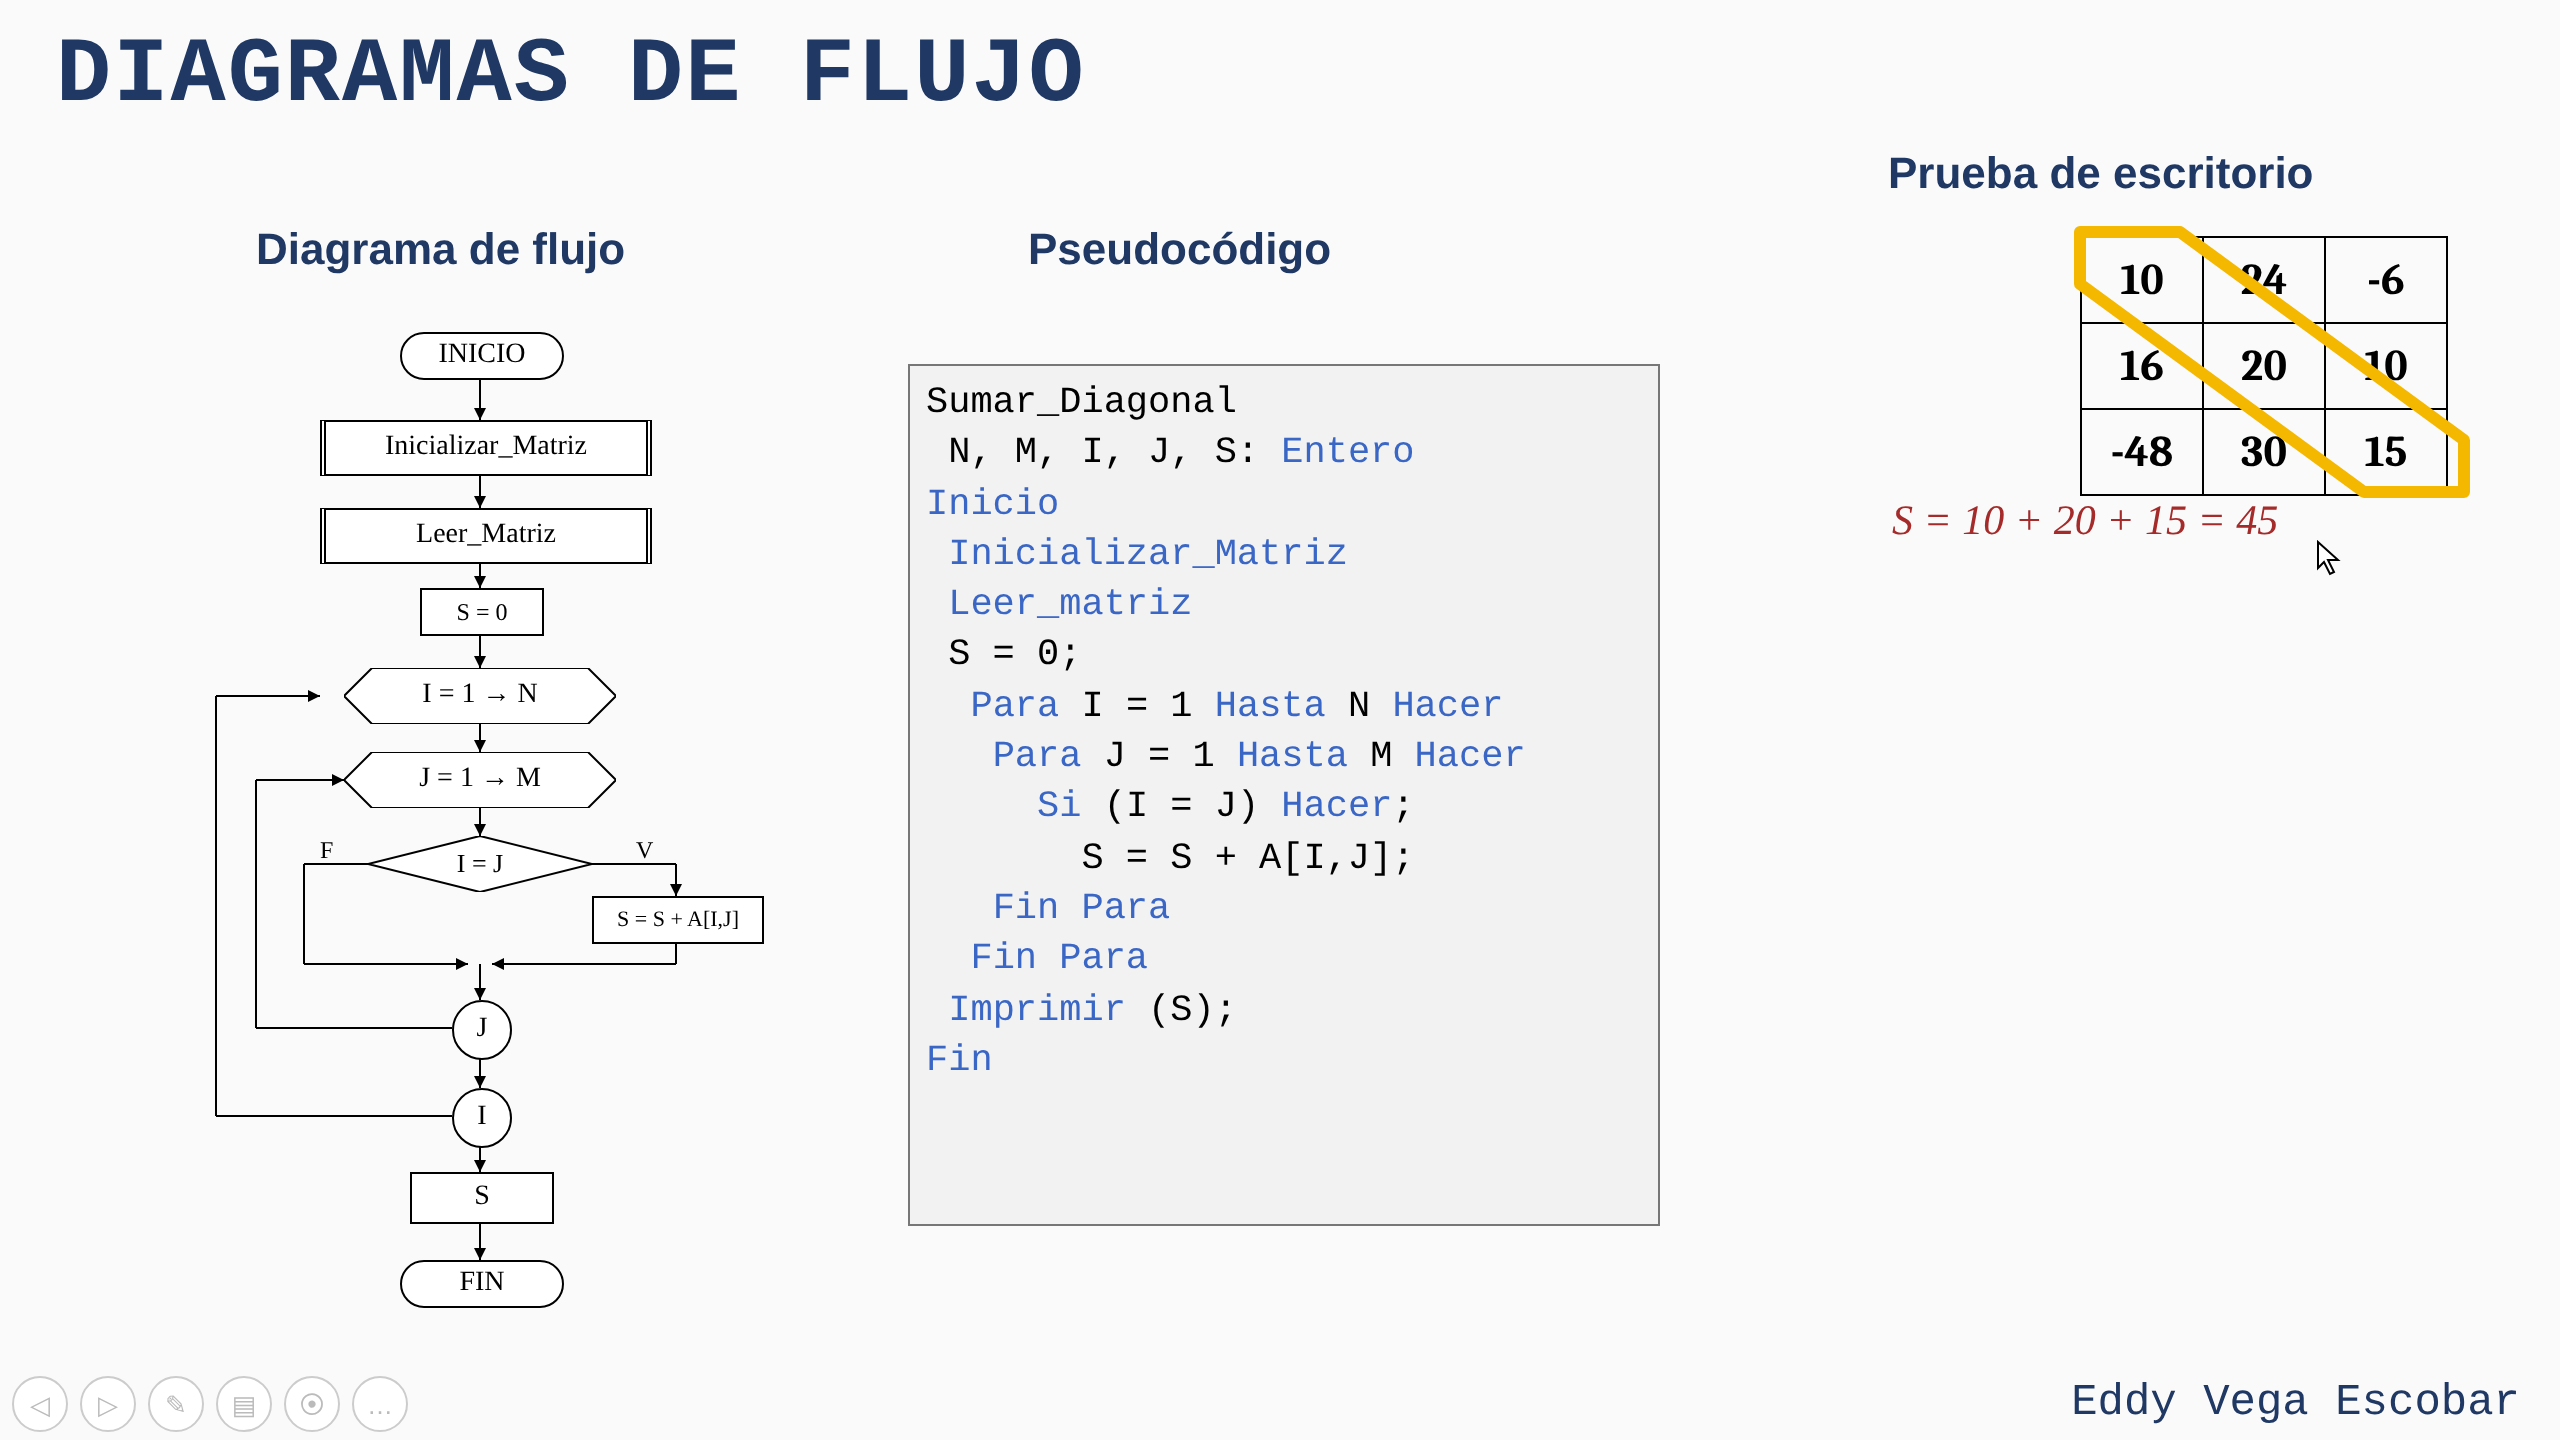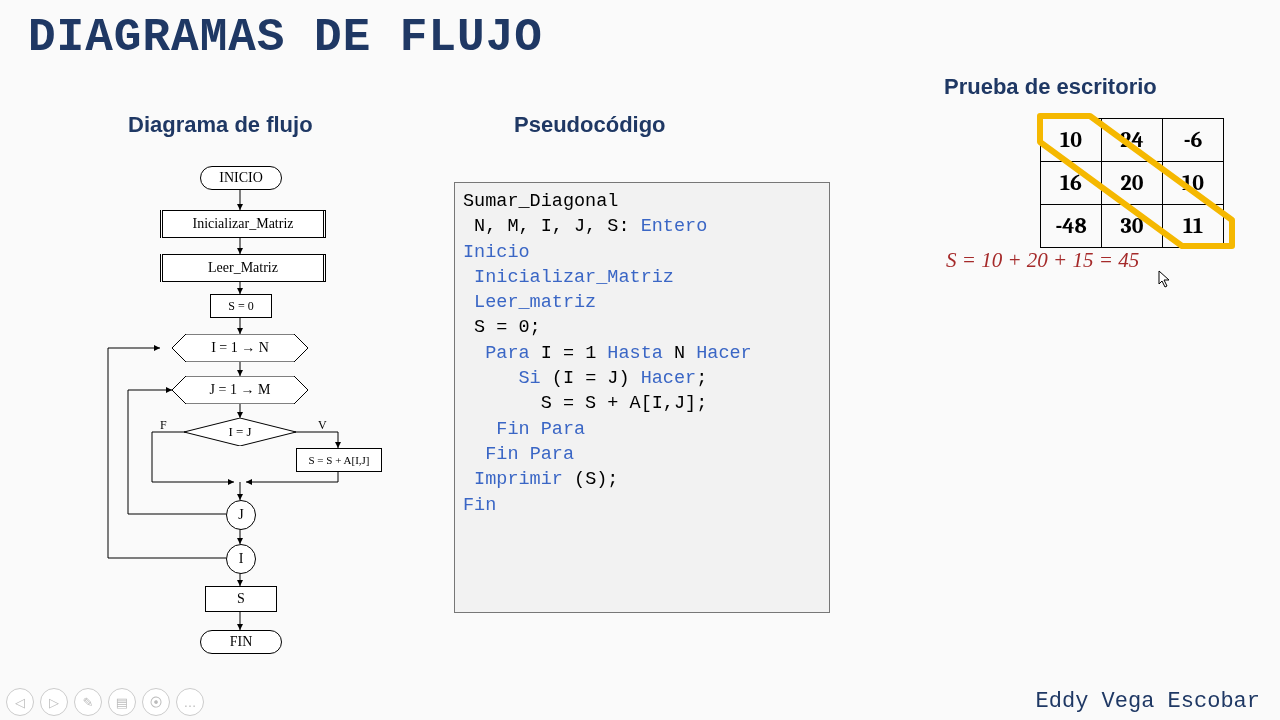--- a/index.html
+++ b/index.html
@@ -228,20 +228,21 @@
 </div>
 
 <div class="pseudo">
 <div><span style="white-space: pre;">Sumar_Diagonal</span></div>
 <div><span style="white-space: pre; margin-top: 24px;"> N, M, I, J, S: </span><span class="kw" style="white-space: pre;">Entero</span></div>
 <div><span class="kw" style="white-space: pre;">Inicio</span></div>
 <div><span class="kw" style="white-space: pre;"> Inicializar_Matriz</span></div>
 <div><span class="kw" style="white-space: pre;"> Leer_matriz</span></div>
 <div><span style="white-space: pre;"> S = 0;</span></div>
 <div><span style="white-space: pre;">  </span><span class="kw" style="white-space: pre;">Para</span><span style="white-space: pre;"> I = 1 </span><span class="kw" style="white-space: pre;">Hasta</span><span style="white-space: pre;"> N </span><span class="kw" style="white-space: pre;">Hacer</span></div>
+<div><span style="white-space: pre;">   </span><span class="kw" style="white-space: pre;">Para</span><span style="white-space: pre;"> J = 1 </span><span class="kw" style="white-space: pre;">Hasta</span><span style="white-space: pre;"> M </span><span class="kw" style="white-space: pre;">Hacer</span></div>
 <div><span style="white-space: pre;">     </span><span class="kw" style="white-space: pre;">Si</span><span style="white-space: pre;"> (I = J) </span><span class="kw" style="white-space: pre;">Hacer</span><span style="white-space: pre;">;</span></div>
 <div><span style="white-space: pre;">       S = S + A[I,J];</span></div>
 <div><span style="white-space: pre;">   </span><span class="kw" style="white-space: pre;">Fin Para</span></div>
 <div><span style="white-space: pre;">  </span><span class="kw" style="white-space: pre;">Fin Para</span></div>
 <div><span style="white-space: pre;"> </span><span class="kw" style="white-space: pre;">Imprimir</span><span style="white-space: pre;"> (S);</span></div>
 <div><span class="kw" style="white-space: pre;">Fin</span></div>
 </div>
 
 <table class="matrix">
   <tbody>
@@ -251,21 +252,21 @@
     <td>-6</td>
   </tr>
   <tr>
     <td>16</td>
     <td>20</td>
     <td>10</td>
   </tr>
   <tr>
     <td>-48</td>
     <td>30</td>
-    <td>11</td>
+    <td>15</td>
   </tr>
 </tbody>
   </table>
 
 <svg class="diag-hl" width="210" height="150">
   <polygon points="8,8 58,8 200,112 200,138 150,138 8,34" fill="none" stroke="#f5b800" stroke-width="6" stroke-linejoin="round"></polygon>
 </svg>
 
 <div class="sum">S = 10 + 20 + 15 = 45</div>
 

